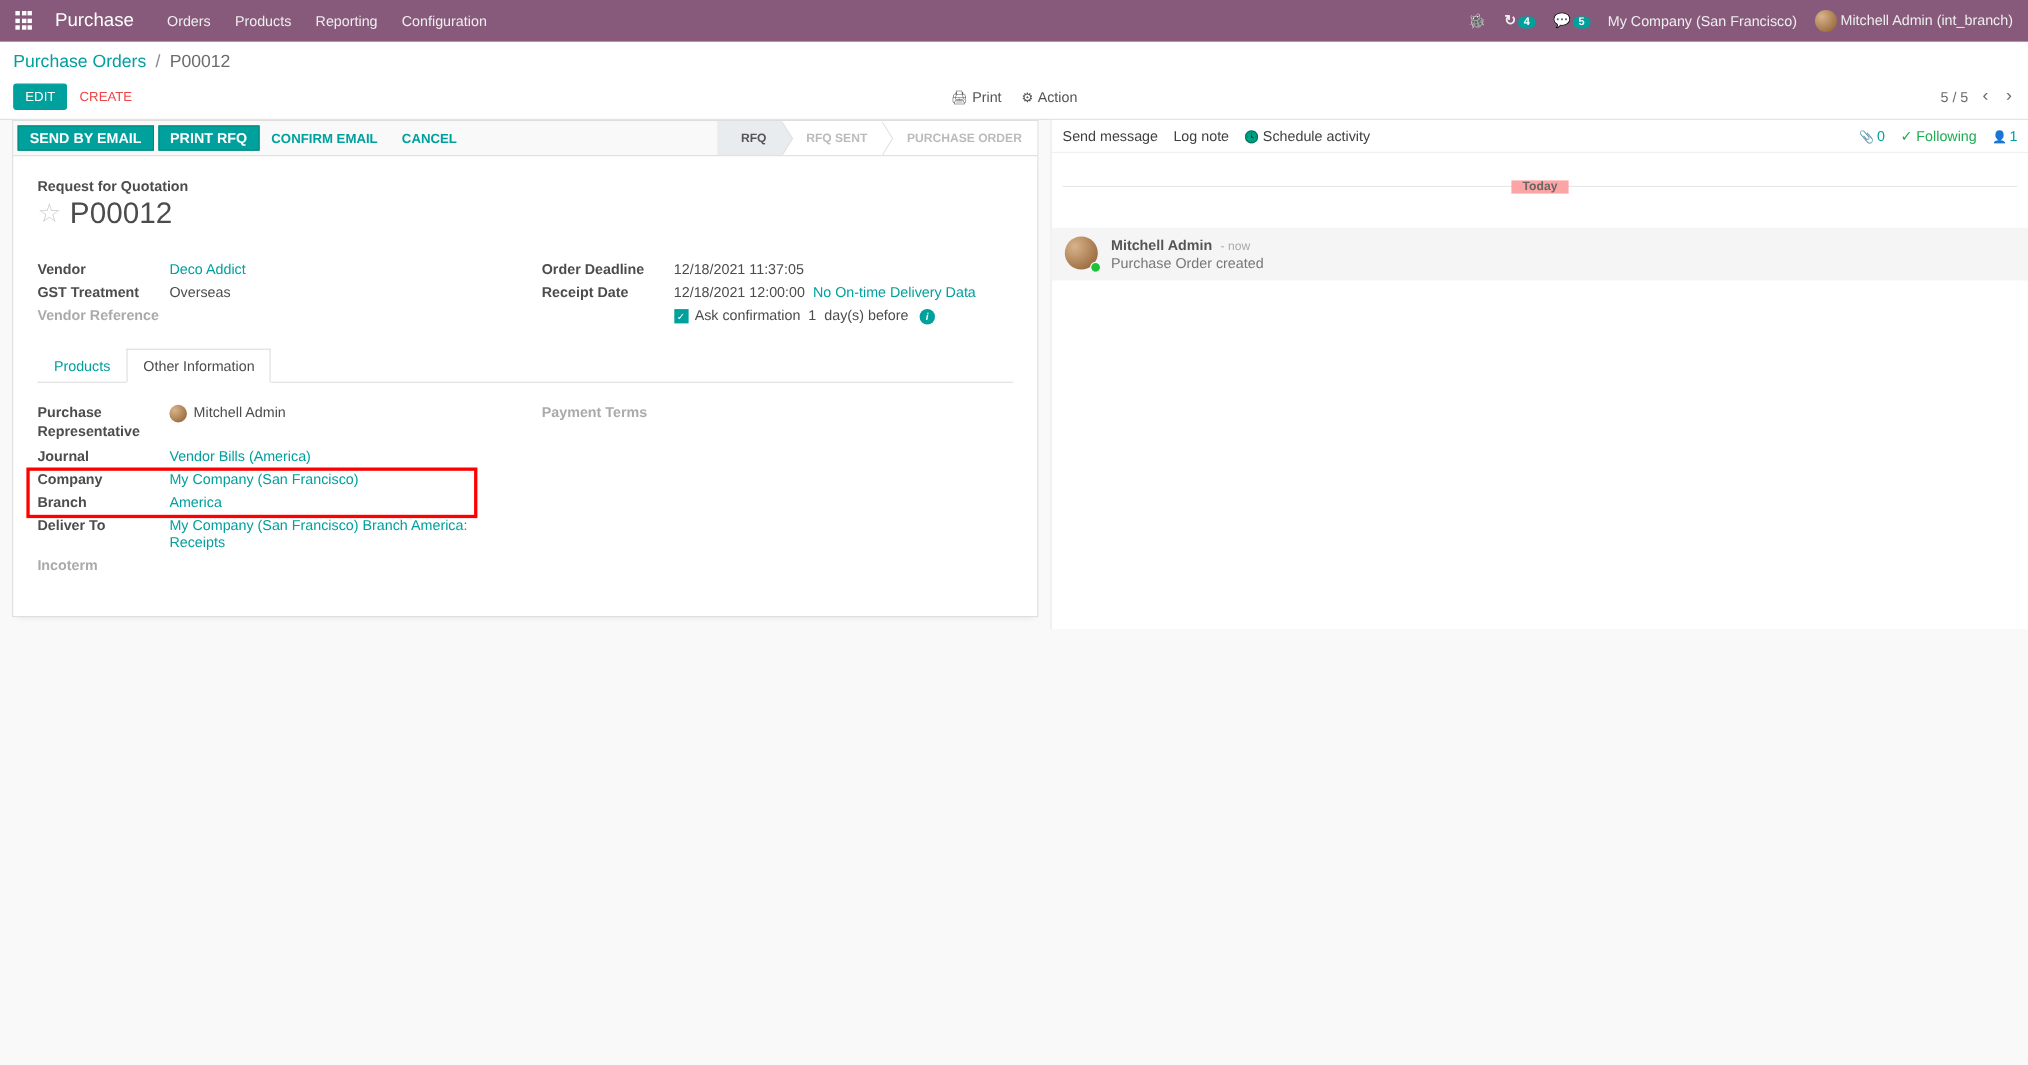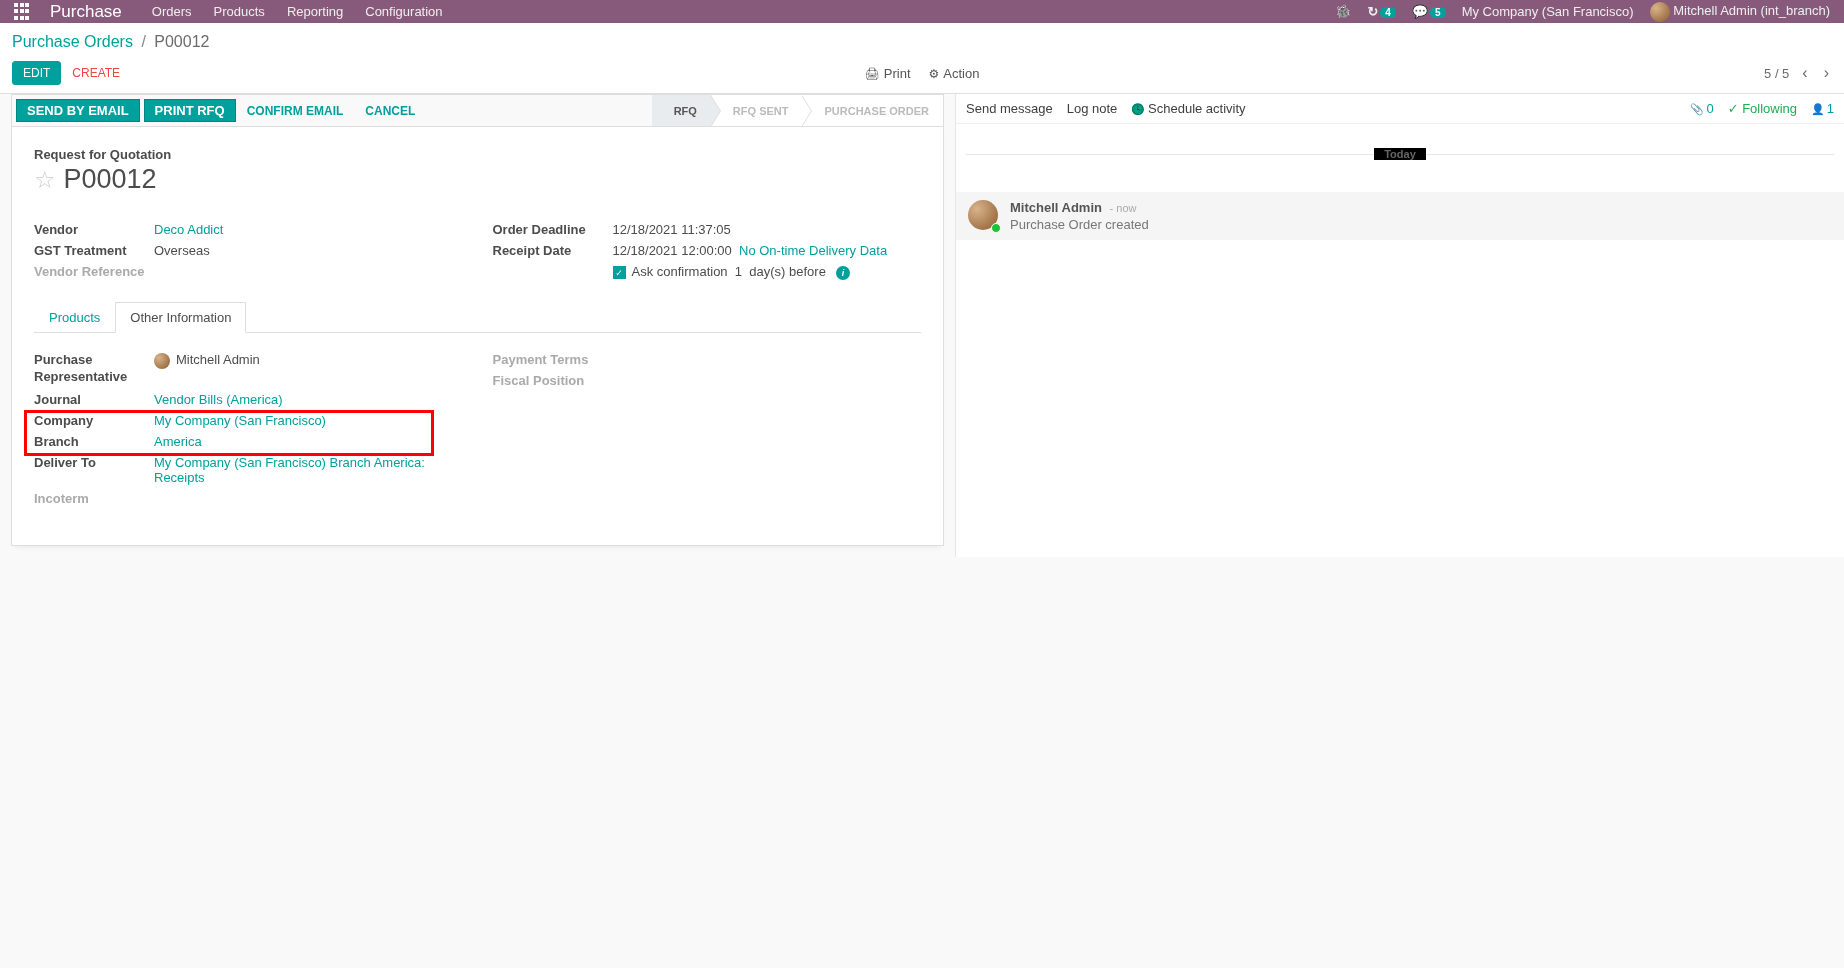--- a/index.html
+++ b/index.html
@@ -1,20 +1,20 @@
 <!DOCTYPE html>
 <html><head>
 <meta charset="utf-8">
 <style>
 * { box-sizing: border-box; margin: 0; padding: 0; }
 body { font-family: -apple-system, "Helvetica Neue", "Segoe UI", Arial, sans-serif; font-size: 13px; color: #4c4c4c; background: #f9f9f9; }
 a { text-decoration: none; }
 
 
-.topbar { background: #875a7b; color: #fff; height: 23px; display: flex; align-items: center; padding: 0 14px; }
+.topbar { background: #875a7b; color: #fff; height: 38px; display: flex; align-items: center; padding: 0 14px; }
 .topbar .apps-icon { width: 18px; height: 18px; display: inline-flex; flex-wrap: wrap; gap: 1.5px; margin-right: 18px; cursor: pointer;}
 .topbar .apps-icon span { width: 4px; height: 4px; background: #fff;}
 .topbar .brand { font-size: 17px; font-weight: 400; color: #fff; margin-right: 30px;}
 .topbar .menu { display: flex; gap: 22px; }
 .topbar .menu a { color: #eee; font-size: 13px; }
 .topbar .right { margin-left: auto; display: flex; align-items: center; gap: 16px; font-size: 13px; color: #eee;}
 .badge { background: #00a09d; color: #fff; border-radius: 8px; padding: 0 5px; font-size: 10px; font-weight: bold; margin-left: 2px; line-height: 14px;}
 .avatar { width: 20px; height: 20px; border-radius: 50%; background: radial-gradient(circle at 30% 30%, #d9b38c, #8b5a2b); display: inline-block; vertical-align: middle;}
 .avatar-lg { width: 30px; height: 30px; border-radius: 50%; background: radial-gradient(circle at 30% 30%, #d9b38c, #8b5a2b); display: inline-block;}
 .avatar-sm { width: 16px; height: 16px; border-radius: 50%; background: radial-gradient(circle at 30% 30%, #d9b38c, #8b5a2b); display: inline-block; vertical-align: middle; margin-right: 6px;}
@@ -80,21 +80,21 @@
 .redbox { position:absolute; border:3px solid red; pointer-events:none;}
 
 
 .chatter-top { display:flex; align-items:center; padding:7px 10px; gap:14px; font-size:13px; border-bottom:1px solid #eee;}
 .chatter-top a { color:#404040; cursor:pointer; font-weight:500;}
 .chatter-right { margin-left:auto; display:flex; align-items:center; gap:14px;}
 .following { color:#1fad54;}
 .chatter-body { padding: 12px 0;}
 .timeline-sep { text-align:center; margin:10px 0; position:relative;}
 .timeline-sep::before { content:''; position:absolute; top:50%; left:10px; right:10px; height:1px; background:#e6e6e6;}
-.timeline-sep span { background:#000000; padding:0 10px; position:relative; font-size:11px; font-weight:600; color:#666;text-align:center;}
+.timeline-sep span { background:#fca5a5; padding:0 10px; position:relative; font-size:11px; font-weight:600; color:#666;text-align:center;}
 .msg { display:flex; gap:10px; padding:8px 12px; background:#f5f5f5;margin-top:31px;}
 .msg .avatar-wrap { position:relative; width:32px; height:32px;}
 .msg-content .author { font-weight:600; color:#555;}
 .msg-content .time { color:#aaa; font-size:11px; margin-left:4px;}
 .msg-content .body { color:#777; margin-top:2px;}
 .gear-icon::before { content:'⚙'; font-size:12px; margin-right:4px;}
 .print-icon::before { content:'🖨'; font-size:12px; margin-right:4px; filter: grayscale(1);}
 .clock-icon::before { content:'🕓'; font-size:11px; margin-right:3px; filter: grayscale(1) brightness(0.4) sepia(1) hue-rotate(120deg) saturate(4);}
 .attach-icon::before { content:'📎'; font-size:11px; margin-right:2px;}
 .user-icon::before { content:'👤'; font-size:11px; margin-right:2px;}
@@ -234,23 +234,20 @@
                 <div class="other-val link">My Company (San Francisco) Branch America: Receipts</div>
               </div>
             <div class="other-row">
                 <div class="other-label muted">Incoterm</div>
               </div>
           </div>
           <div>
             <div class="other-row">
                 <div class="other-label muted">Payment Terms</div>
               </div>
-            <div class="other-row">
-                <div class="other-label muted">Fiscal Position</div>
-              </div>
           </div>
         </div>
         <div class="redbox" style="left:-10px; top:77px; width:410px; height:46px;"></div>
       </div>
     </div>
   </div>
 
   <div class="right-pane">
     <div class="chatter-top">
       <a>Send message</a>

